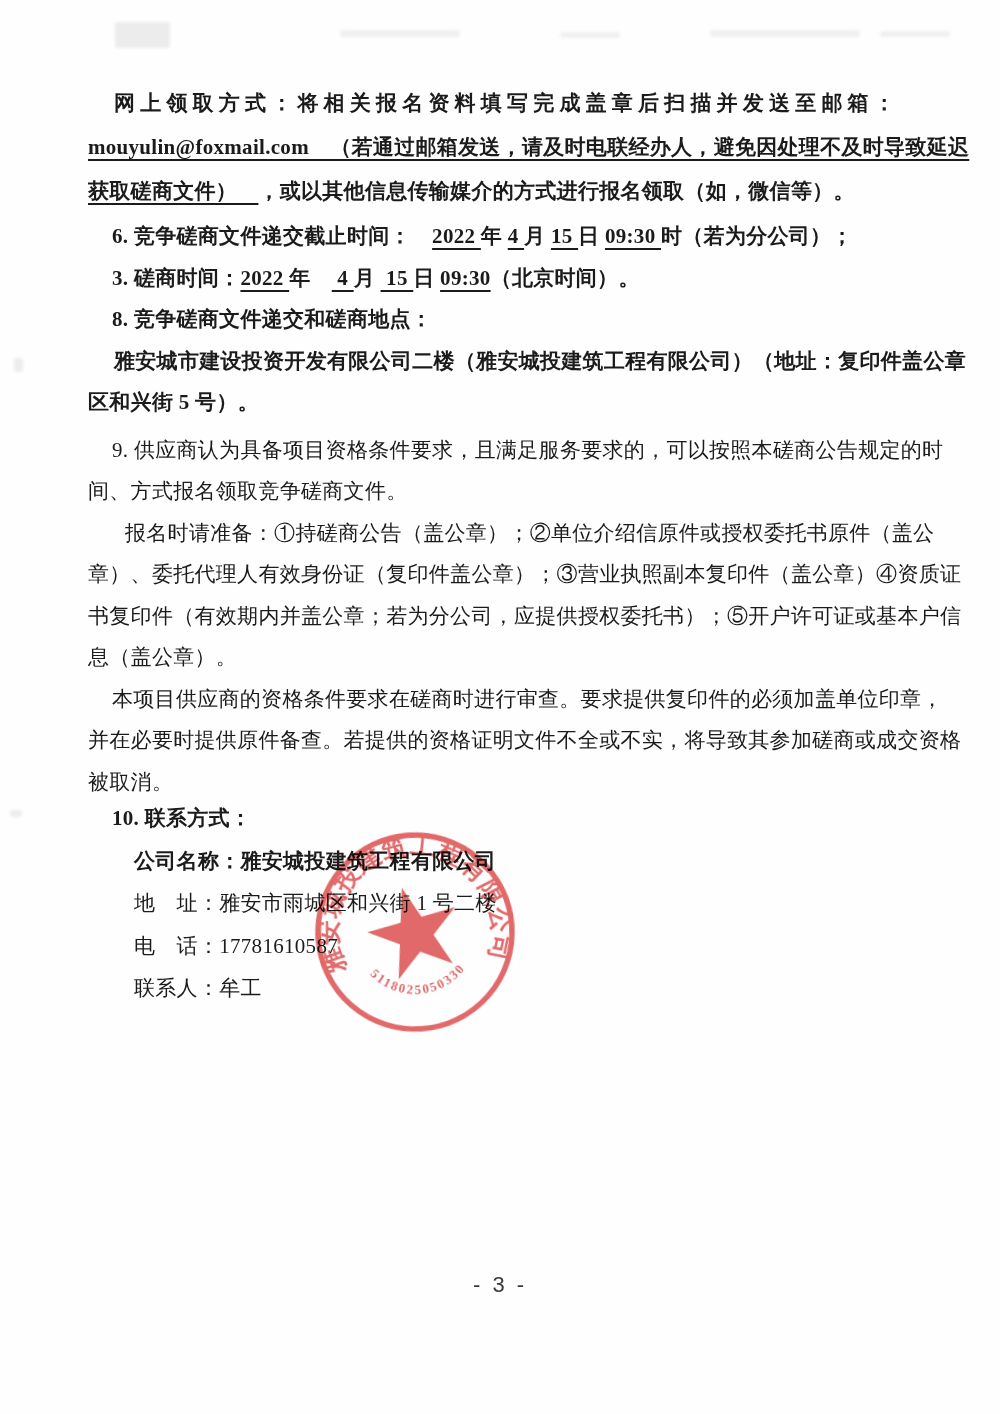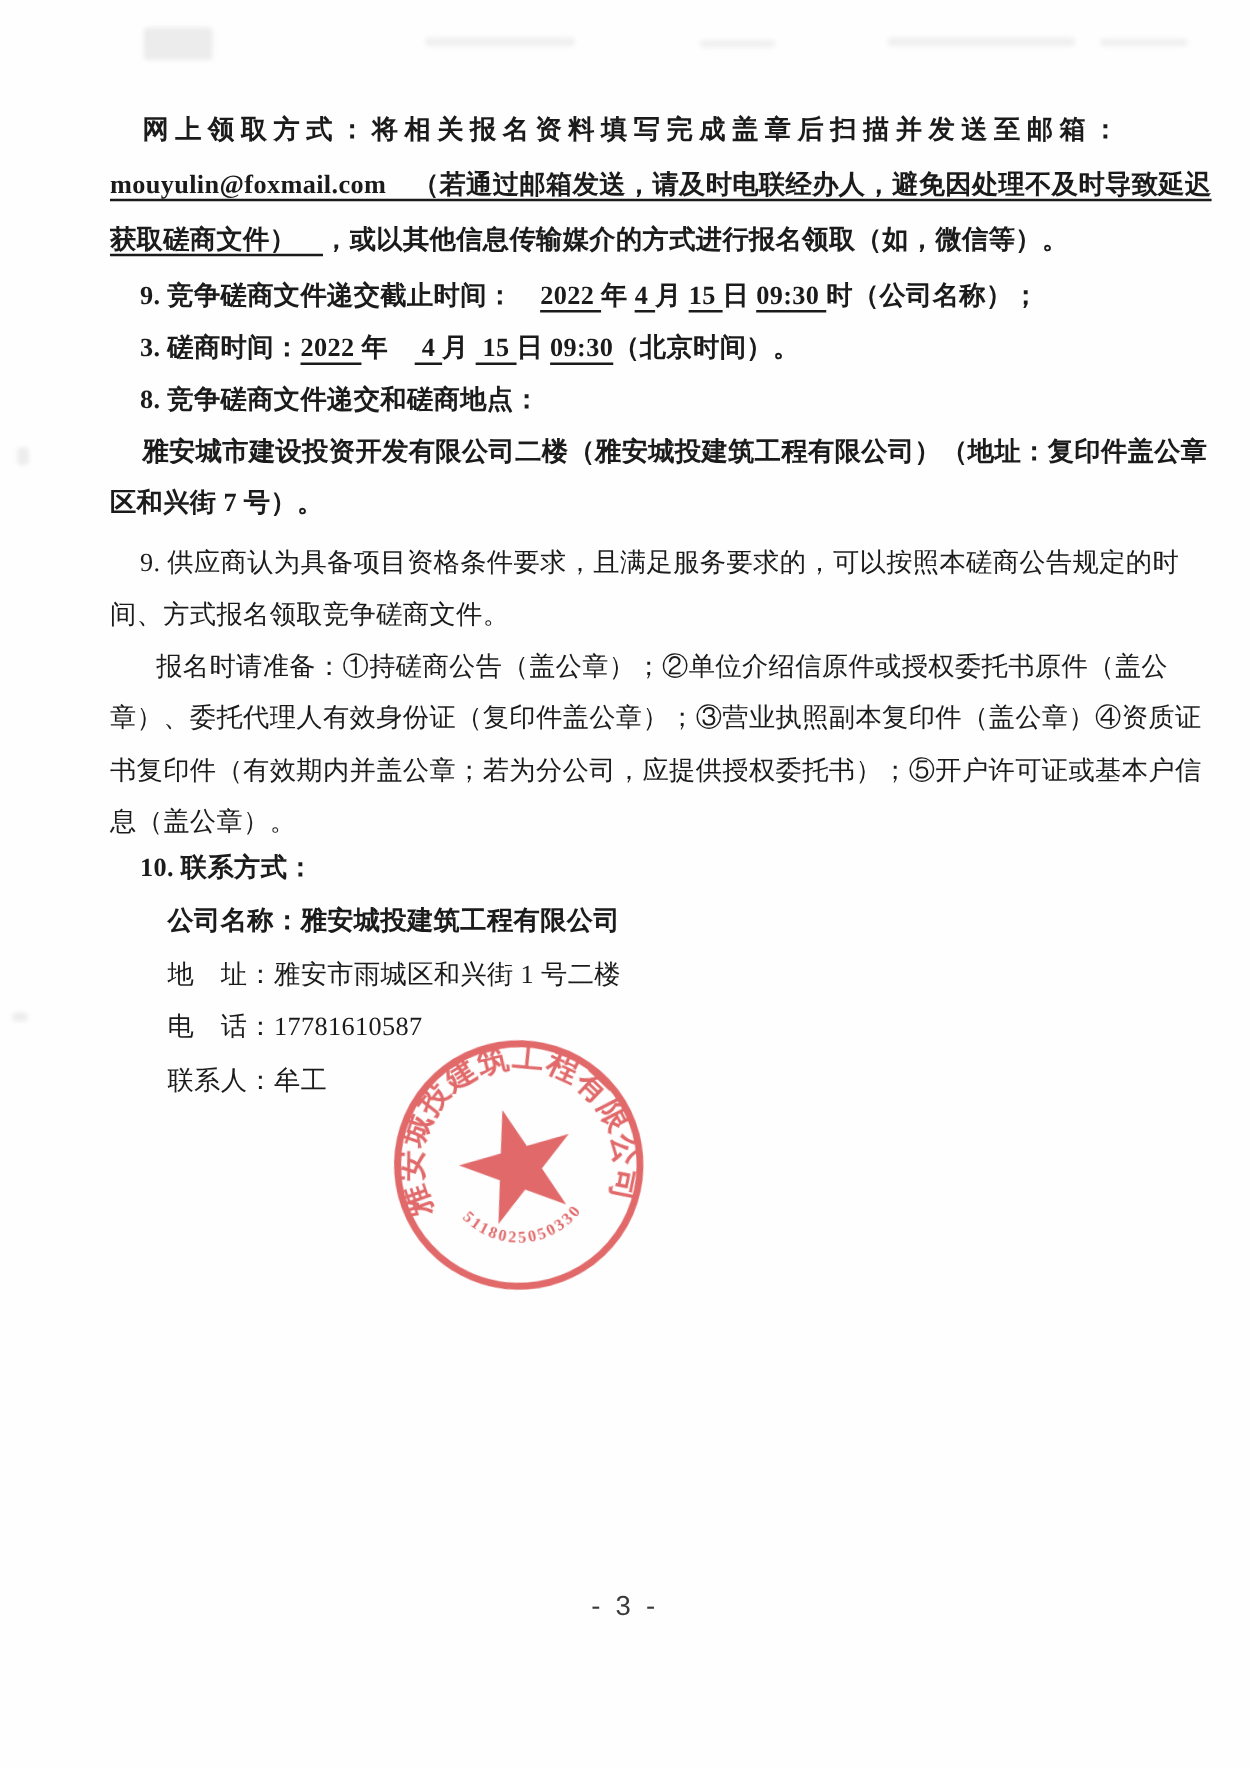--- a/index.html
+++ b/index.html
@@ -99,43 +99,48 @@
   </div>
 
   <div class="content">
 
     <div class="pickup bold">
       <div class="line spread ind2">网上领取方式：将相关报名资料填写完成盖章后扫描并发送至邮箱：</div>
       <div class="line"><span class="u">mouyulin@foxmail.com　（若通过邮箱发送，请及时电联经办人，避免因处理不及时导致延迟</span></div>
       <div class="line"><span class="u">获取磋商文件）　</span><span>，或以其他信息传输媒介的方式进行报名领取（如，微信等）。</span></div>
     </div>
 
-    <div class="line bold ind-item item6"><span>9. 竞争磋商文件递交截止时间：　</span><span class="u">2022 </span><span>年 </span><span class="u">4 </span><span>月 </span><span class="u">15 </span><span>日 </span><span class="u">09:30 </span><span>时（公司名称）；</span></div>
+    <div class="line bold ind-item item6"><span>6. 竞争磋商文件递交截止时间：　</span><span class="u">2022 </span><span>年 </span><span class="u">4 </span><span>月 </span><span class="u">15 </span><span>日 </span><span class="u">09:30 </span><span>时（若为分公司）；</span></div>
 
     <div class="line bold ind-item"><span>3. 磋商时间：</span><span class="u">2022 </span><span>年　</span><span class="u"> 4 </span><span>月 </span><span class="u"> 15 </span><span>日 </span><span class="u">09:30</span><span>（北京时间）。</span></div>
 
     <div class="line bold ind-item">8. 竞争磋商文件递交和磋商地点：</div>
 
     <div class="bold">
       <div class="line ind2">雅安城市建设投资开发有限公司二楼（雅安城投建筑工程有限公司）（地址：复印件盖公章</div>
-      <div class="line">区和兴街 7 号）。</div>
+      <div class="line">区和兴街 5 号）。</div>
     </div>
 
     <div class="item9">
       <div class="line ind-item">9. 供应商认为具备项目资格条件要求，且满足服务要求的，可以按照本磋商公告规定的时</div>
       <div class="line">间、方式报名领取竞争磋商文件。</div>
     </div>
 
     <div>
       <div class="line ind-prep">报名时请准备：①持磋商公告（盖公章）；②单位介绍信原件或授权委托书原件（盖公</div>
       <div class="line">章）、委托代理人有效身份证（复印件盖公章）；③营业执照副本复印件（盖公章）④资质证</div>
       <div class="line">书复印件（有效期内并盖公章；若为分公司，应提供授权委托书）；⑤开户许可证或基本户信</div>
       <div class="line">息（盖公章）。</div>
     </div>
 
+    <div>
+      <div class="line ind-item">本项目供应商的资格条件要求在磋商时进行审查。要求提供复印件的必须加盖单位印章，</div>
+      <div class="line">并在必要时提供原件备查。若提供的资格证明文件不全或不实，将导致其参加磋商或成交资格</div>
+      <div class="line">被取消。</div>
+    </div>
 
     <div class="line bold ind-item contact-heading">10. 联系方式：</div>
 
     <div>
       <div class="line bold ind-contact contact-line"><span>公司名称：</span><span>雅安城投建筑工程有限公司</span></div>
       <div class="line ind-contact contact-line"><span>地　址：</span><span>雅安市雨城区和兴街 1 号二楼</span></div>
       <div class="line ind-contact contact-line"><span>电　话：</span><span>17781610587</span></div>
       <div class="line ind-contact contact-line"><span>联系人：</span><span>牟工</span></div>
     </div>
 

